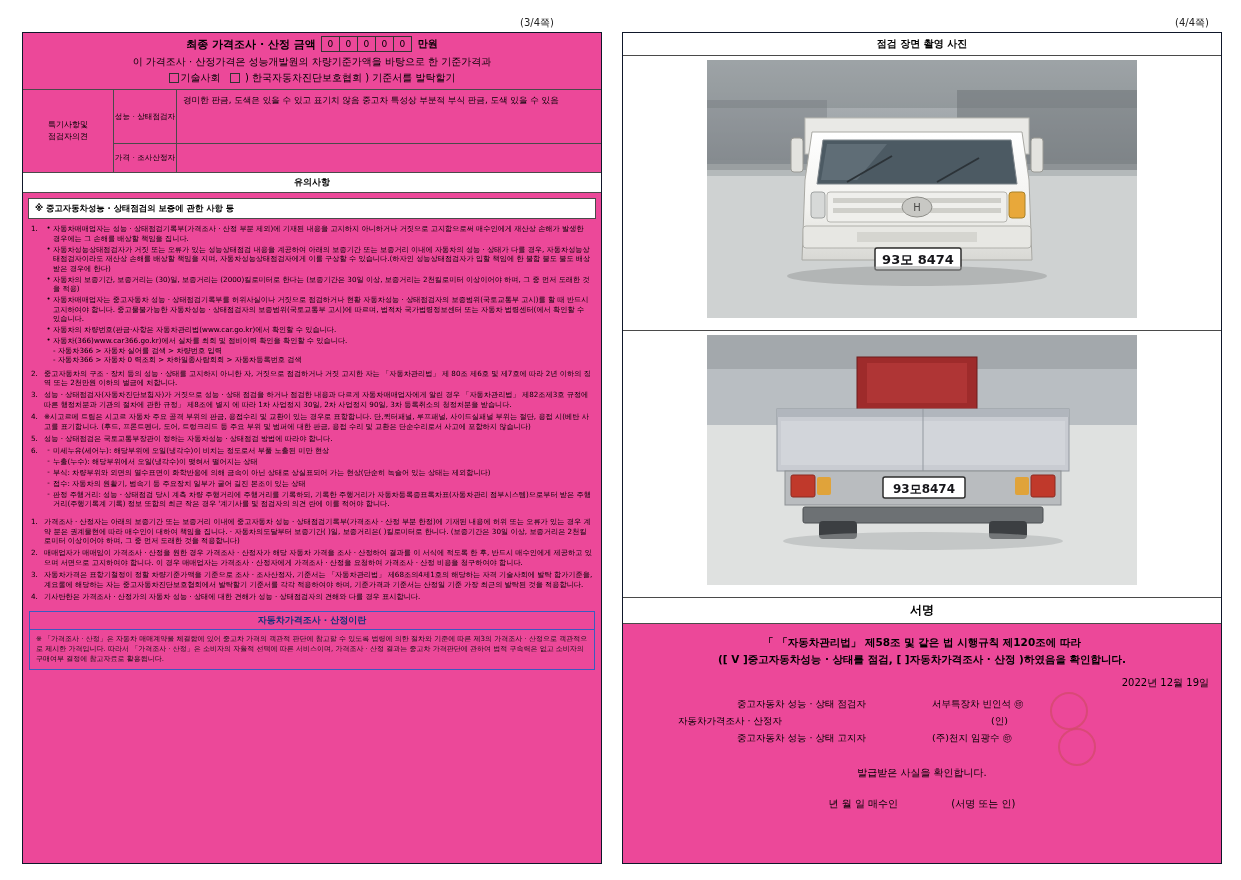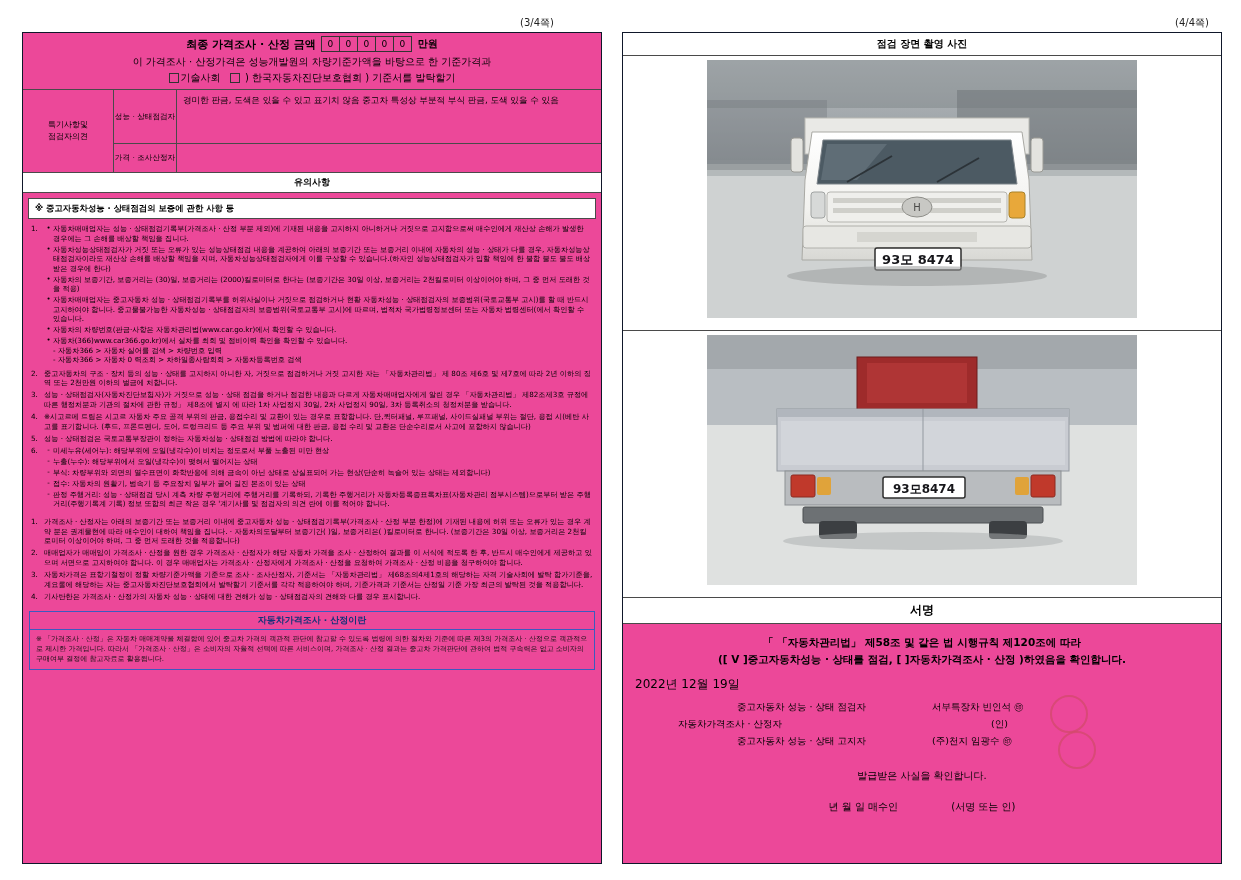--- a/index.html
+++ b/index.html
@@ -29,21 +29,21 @@
   .bul{display:flex;margin-bottom:1.5px;}
   .bul .b{width:9px;flex:0 0 9px;font-size:7px;text-align:center;}
   .bul .t{flex:1;font-size:7.2px;line-height:1.32;}
   .bluebox{border:1.5px solid #3b5bbf;margin:3px 6px 6px 6px;}
   .bluebox .bhd{font-size:9px;font-weight:bold;text-align:center;color:#14327a;padding:2px 0;border-bottom:1.5px solid #3b5bbf;}
   .bluebox .bbody{font-size:7px;line-height:1.45;padding:4px 6px;color:#111;}
   .photowrap{position:relative;background:#fff;padding:4px 0;}
   .carimg{position:relative;margin:0 auto;display:block;}
   .sig-block{padding:10px 12px;}
   .sig-title{font-size:10.5px;font-weight:bold;text-align:center;line-height:1.6;}
-  .sig-date{font-size:12px;text-align:left;margin-top:8px;}
+  .sig-date{font-size:10px;text-align:right;margin-top:8px;}
   .sig-rows{margin-top:8px;font-size:9.5px;}
   .sig-line{display:flex;justify-content:center;gap:0;margin-bottom:4px;}
   .sig-l{width:195px;text-align:left;}
   .sig-r{width:175px;text-align:left;position:relative;}
   .stamp{position:absolute;width:34px;height:34px;border:2px solid #d14a6a;border-radius:50%;opacity:.72;}
   .foot{font-size:10px;text-align:center;line-height:1.9;padding:14px 10px;}
 </style>
 </head>
 <body>
 

